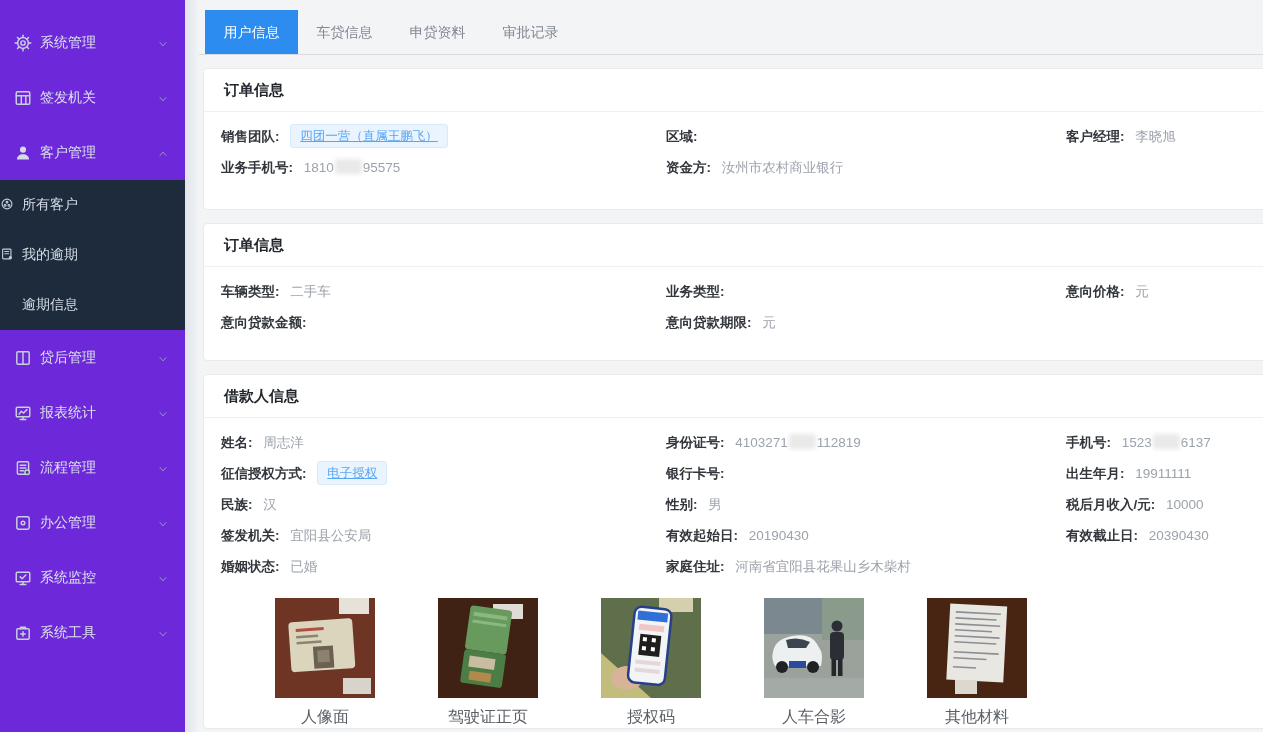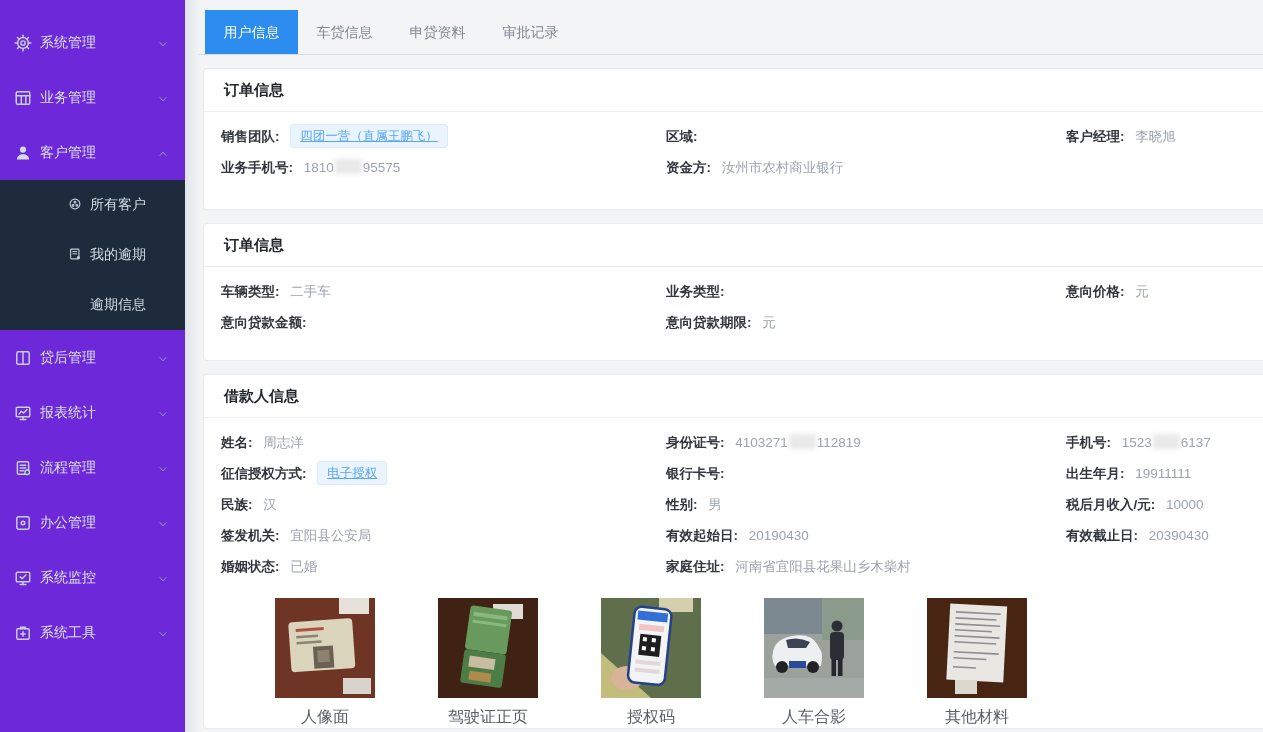--- a/index.html
+++ b/index.html
@@ -19,21 +19,21 @@
   .side-item {
     height:55px; display:flex; align-items:center;
     padding-left:14px; color:#d9e1ea; font-size:14px; cursor:pointer;
   }
   .side-item .s-icon { width:18px; height:18px; margin-right:8px; flex:0 0 18px; color:#c7d1dc; }
   .side-item .s-label { margin-left:0; }
   .side-item .chev { margin-left:auto; margin-right:16px; width:12px; height:12px; color:#93a1b0; }
   .submenu { background:#1d2b3c; }
   .sub-item {
     height:50px; display:flex; align-items:center;
-    padding-left:32px; color:#d5dde6; font-size:14px; cursor:pointer;margin-left:36px;
+    color:#d5dde6; font-size:14px; cursor:pointer;
   }
   .sub-item .slot { width:22px; flex:0 0 22px; color:#c2cdd8; }
   .slot svg { width:14px; height:14px; }
   svg.lin { fill:none; stroke:currentColor; stroke-width:1.3; stroke-linecap:round; stroke-linejoin:round; }
 
   
   .main { position:absolute; left:185px; top:0; right:0; bottom:0; background:#f2f4f6; overflow:hidden; }
   .main::before {
     content:""; position:absolute; left:0; top:0; bottom:0; width:14px;
     background:linear-gradient(to right,#e0e4e9,#f2f4f6); pointer-events:none;
@@ -112,21 +112,21 @@
 
   <div class="side-item">
     <span class="s-icon">
       <svg class="lin" viewBox="0 0 16 16">
           <rect x="2" y="2.5" width="12" height="11" rx="1"></rect>
           <line x1="2" y1="6" x2="14" y2="6"></line>
           <line x1="6.5" y1="6" x2="6.5" y2="13.5"></line>
           <line x1="10.5" y1="6" x2="10.5" y2="13.5"></line>
         </svg>
     </span>
-    <span class="s-label">业务管理</span>
+    <span class="s-label">签发机关</span>
     <span class="chev"><svg class="lin" viewBox="0 0 16 16">
           <polyline points="4,6 8,10.5 12,6"></polyline>
         </svg></span>
   </div>
 
   <div class="side-item">
     <span class="s-icon">
       <svg viewBox="0 0 16 16" fill="#d3dce6">
           <circle cx="8" cy="5" r="2.7"></circle>
           <path d="M2.6 13.8c0-3.1 2.4-4.8 5.4-4.8s5.4 1.7 5.4 4.8z"></path>

